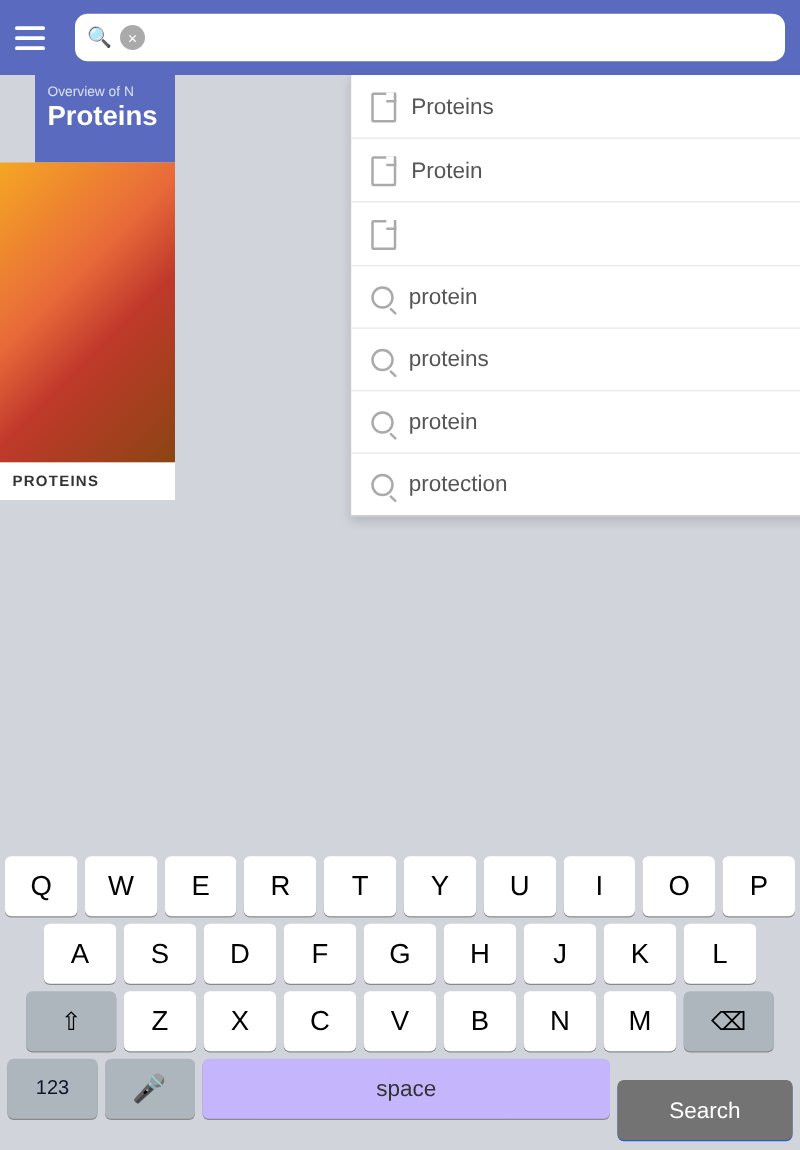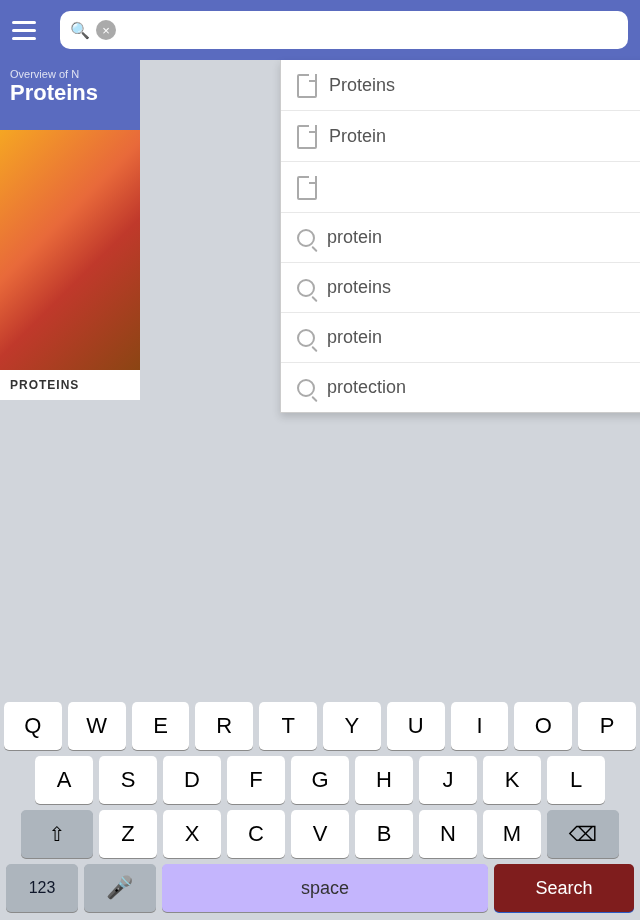--- a/index.html
+++ b/index.html
@@ -152,20 +152,21 @@
       top: 60px;
       left: 0;
       width: 140px;
       height: 440px;
       overflow: hidden;
     }
     .content-label {
       background: #5a6bbf;
       height: 70px;
       padding: 8px 10px;
+      margin-left: 28px;
     }
     .content-label-overview {
       font-size: 11px;
       color: rgba(255,255,255,0.8);
     }
     .content-label-title {
       font-size: 22px;
       color: white;
       font-weight: bold;
     }
@@ -275,32 +276,33 @@
       flex: 1;
       display: flex;
       align-items: center;
       justify-content: center;
       font-size: 18px;
       color: #333;
       box-shadow: 0 1px 0 #8a8a8a;
       cursor: pointer;
     }
     .key-search-btn {
-      background: #7f1d1d;
+      background: #737373;
       border-radius: 5px;
       height: 48px;
       width: 140px;
       display: flex;
       align-items: center;
       justify-content: center;
       font-size: 18px;
       color: white;
       box-shadow: 0 1px 0 #2a5bc5;
       cursor: pointer;
       flex-shrink: 0;
+      margin-top: 17px;
     }
 
     
     .shift-arrow {
       font-size: 20px;
     }
     
     .backspace-symbol {
       font-size: 20px;
     }

